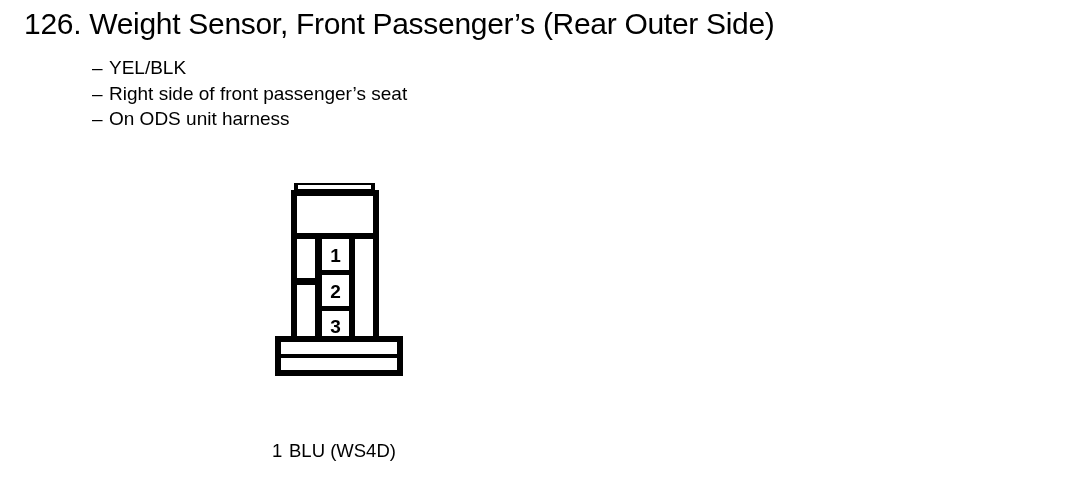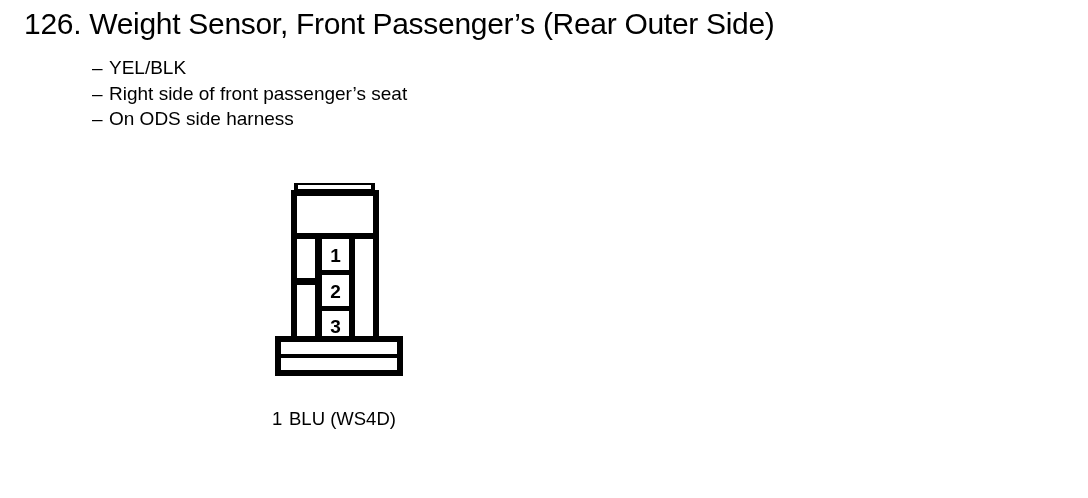--- a/index.html
+++ b/index.html
@@ -61,40 +61,41 @@
   #pin-legend {
     position: absolute;
     left: 272px;
     top: 406px;
     font-size: 18.5px;
     line-height: 25px;
   }
   .legend-row {
     white-space: nowrap;
     display: block;
+    margin-top: 32px;
   }
   .legend-num {
     display: inline-block;
     width: 17px;
   }
 </style>
 </head>
 <body>
 
 <div id="page-title">126. Weight Sensor, Front Passenger’s (Rear Outer Side)</div>
 
 <div id="bullet-list">
   <span class="bullet-row">
     <span class="bullet-dash">–</span><span>YEL/BLK</span>
   </span>
   <span class="bullet-row">
     <span class="bullet-dash">–</span><span>Right side of front passenger’s seat</span>
   </span>
   <span class="bullet-row">
-    <span class="bullet-dash">–</span><span>On ODS side harness</span>
+    <span class="bullet-dash">–</span><span>On ODS unit harness</span>
   </span>
 </div>
 
 <div id="connector-figure">
   <svg width="150" height="210" viewBox="0 0 150 210" xmlns="http://www.w3.org/2000/svg">
 
     <rect x="29" y="8" width="81" height="9" fill="#000"></rect>
     <rect x="33" y="10" width="73" height="4" fill="#fff"></rect>
 
     <rect x="26" y="15" width="88" height="48" fill="#000"></rect>

